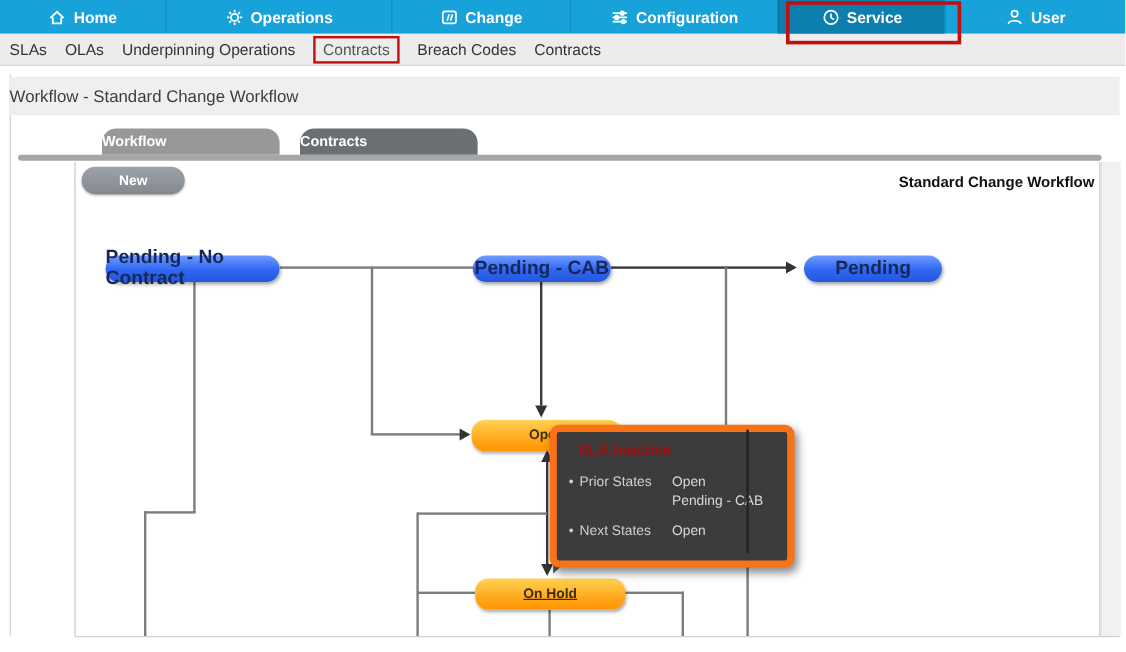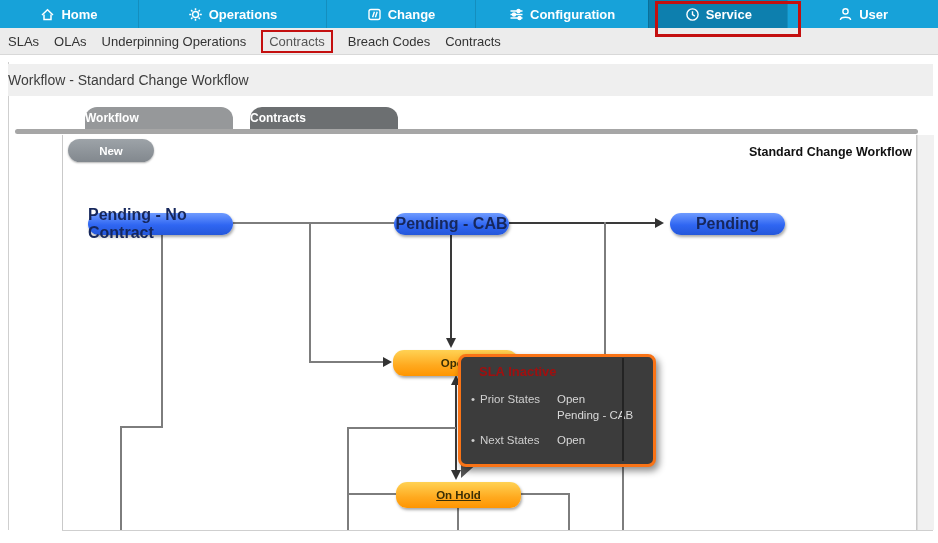--- a/index.html
+++ b/index.html
@@ -63,21 +63,21 @@
   .node{border-radius:11px;display:flex;align-items:center;justify-content:center;
         font-weight:bold;z-index:15;cursor:pointer;
         box-shadow:1px 2px 3px rgba(0,0,0,.35);}
   .node.blue{background:linear-gradient(#6f9bff,#2f66f2 55%,#2457da);
              color:#16275c;font-size:16px;}
   .node.orange{background:linear-gradient(#ffd254,#ffa91e 60%,#ff9500);
                color:#3b2f05;font-size:11.5px;}
 
   
   .tooltip{left:458px;top:354px;width:192px;height:107px;background:#3c3c3c;
-           border:3px solid #f97316;border-radius:8px;z-index:30;
+           border:6px solid #f97316;border-radius:8px;z-index:30;
            box-shadow:3px 4px 7px rgba(0,0,0,.45);}
   .tt-tail{left:461px;top:461px;width:0;height:0;border-top:17px solid #565656;
            border-right:19px solid transparent;z-index:29;}
   .tt-title{left:18px;top:7px;font-size:13px;font-weight:bold;color:#a00f0f;}
   .tt-bullet{font-size:11.5px;color:#cfcfcf;}
   .tt-label{font-size:11.5px;color:#cfcfcf;}
   .tt-val{font-size:11.5px;color:#d9d9d9;}
   .inner-line{left:622px;top:358px;width:2px;height:103px;background:#232323;z-index:31;}
 </style>
 </head>

